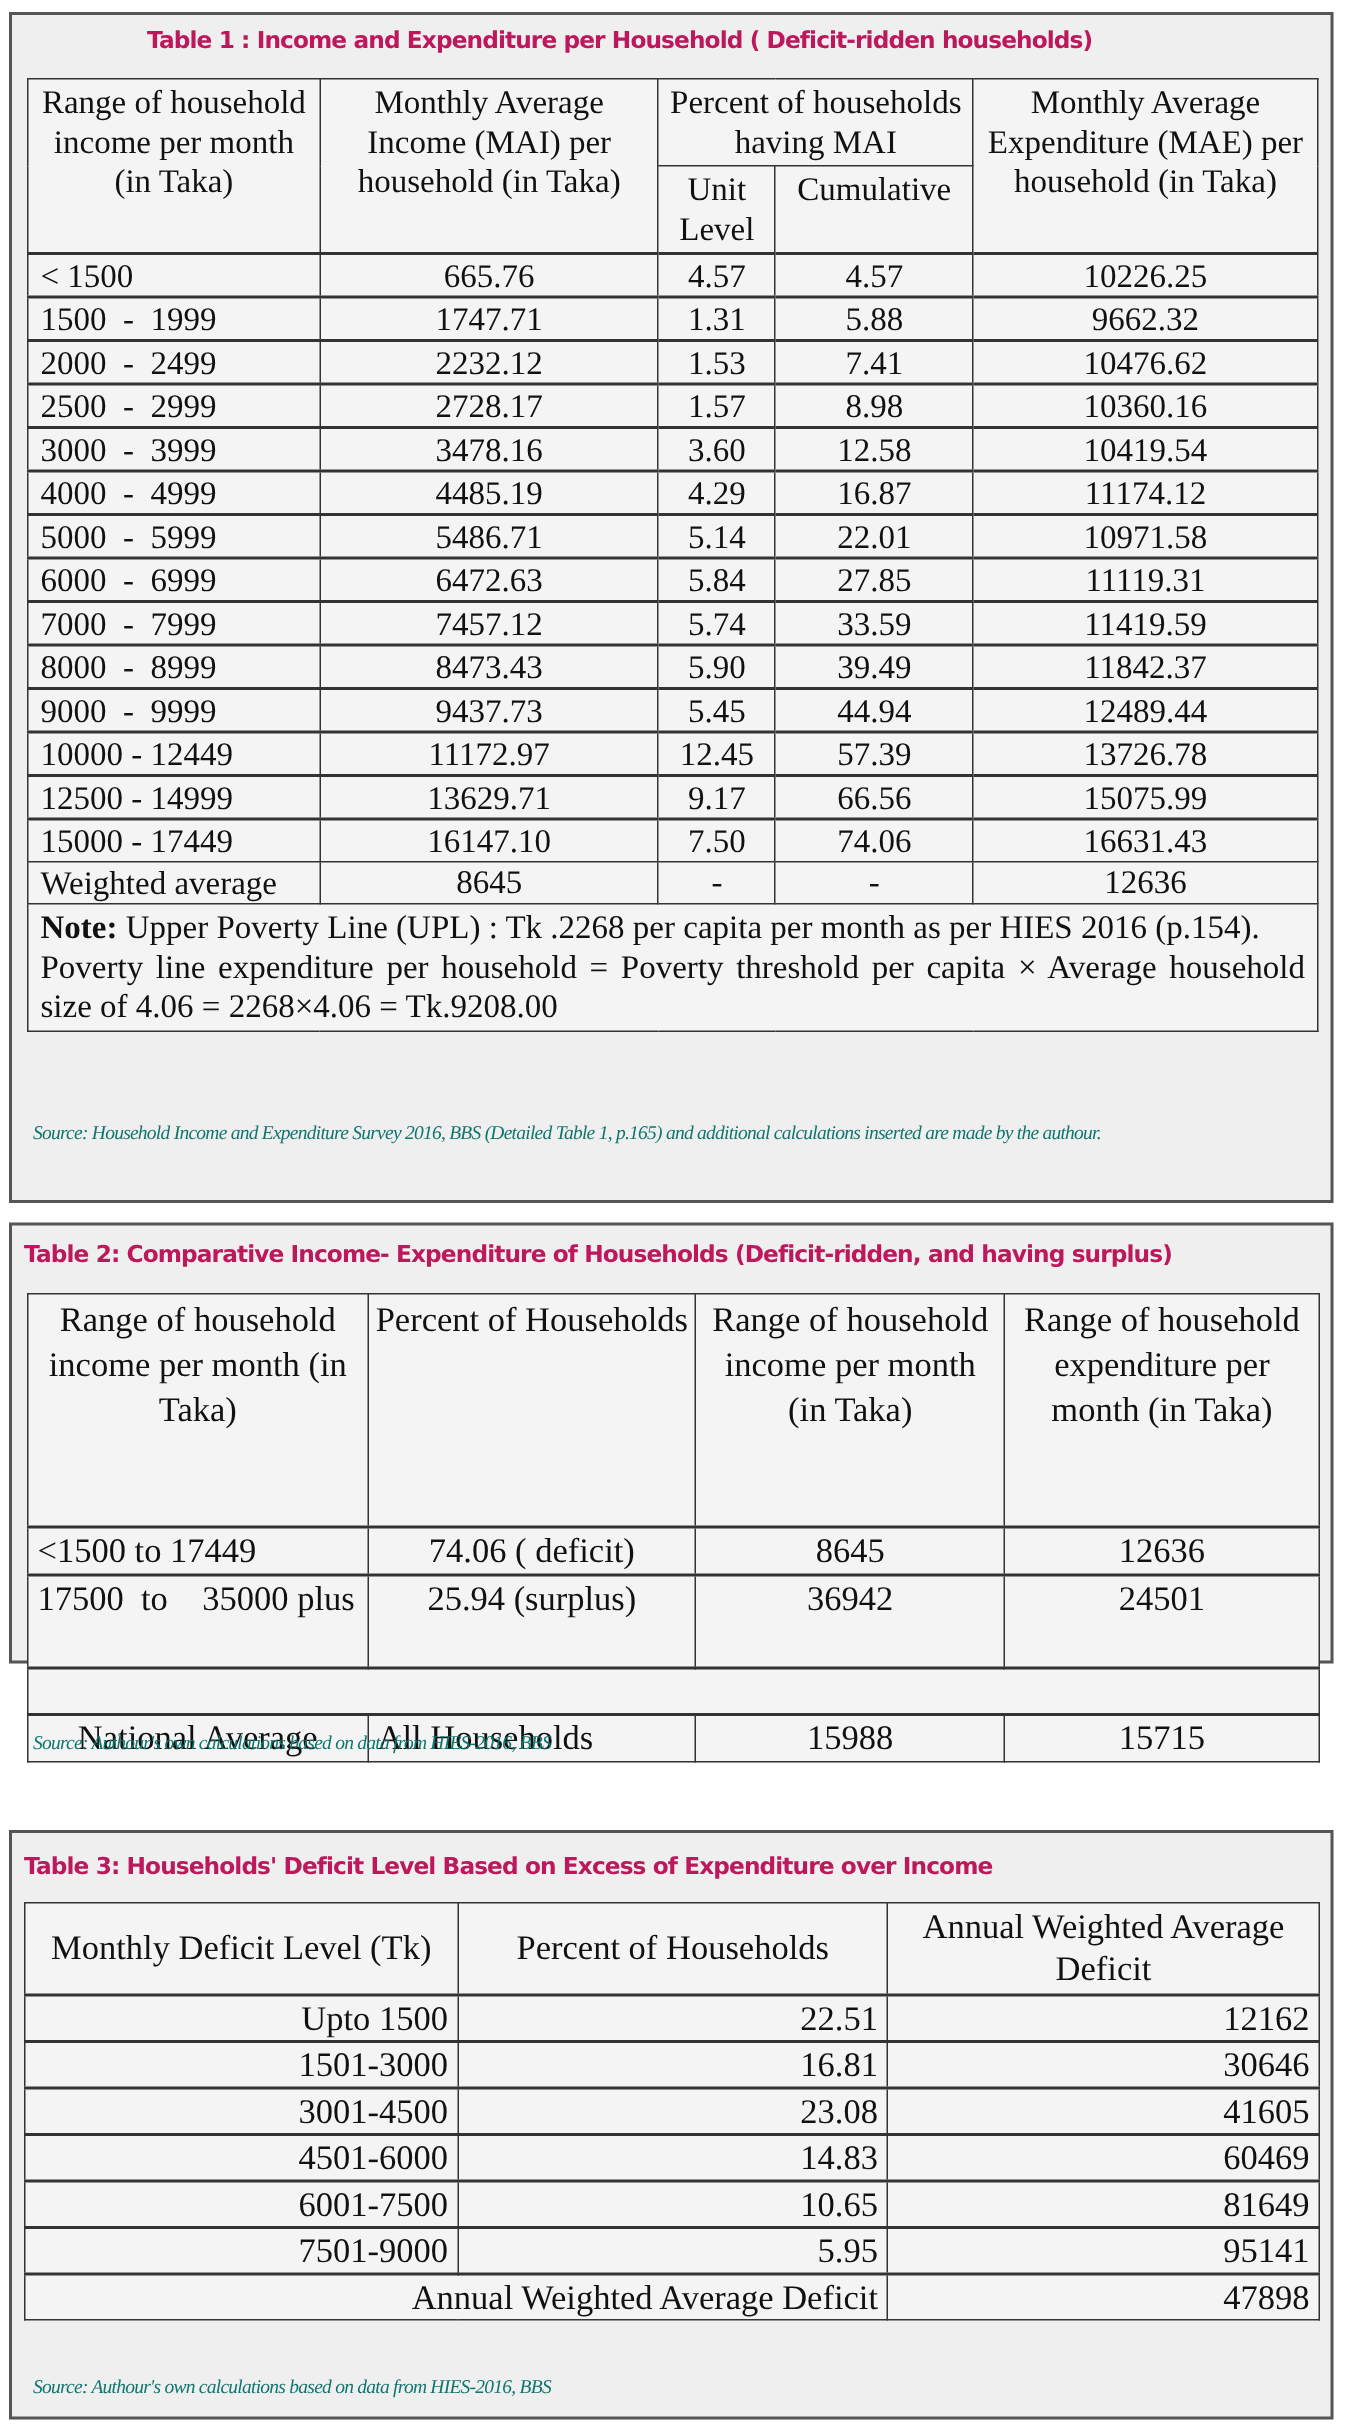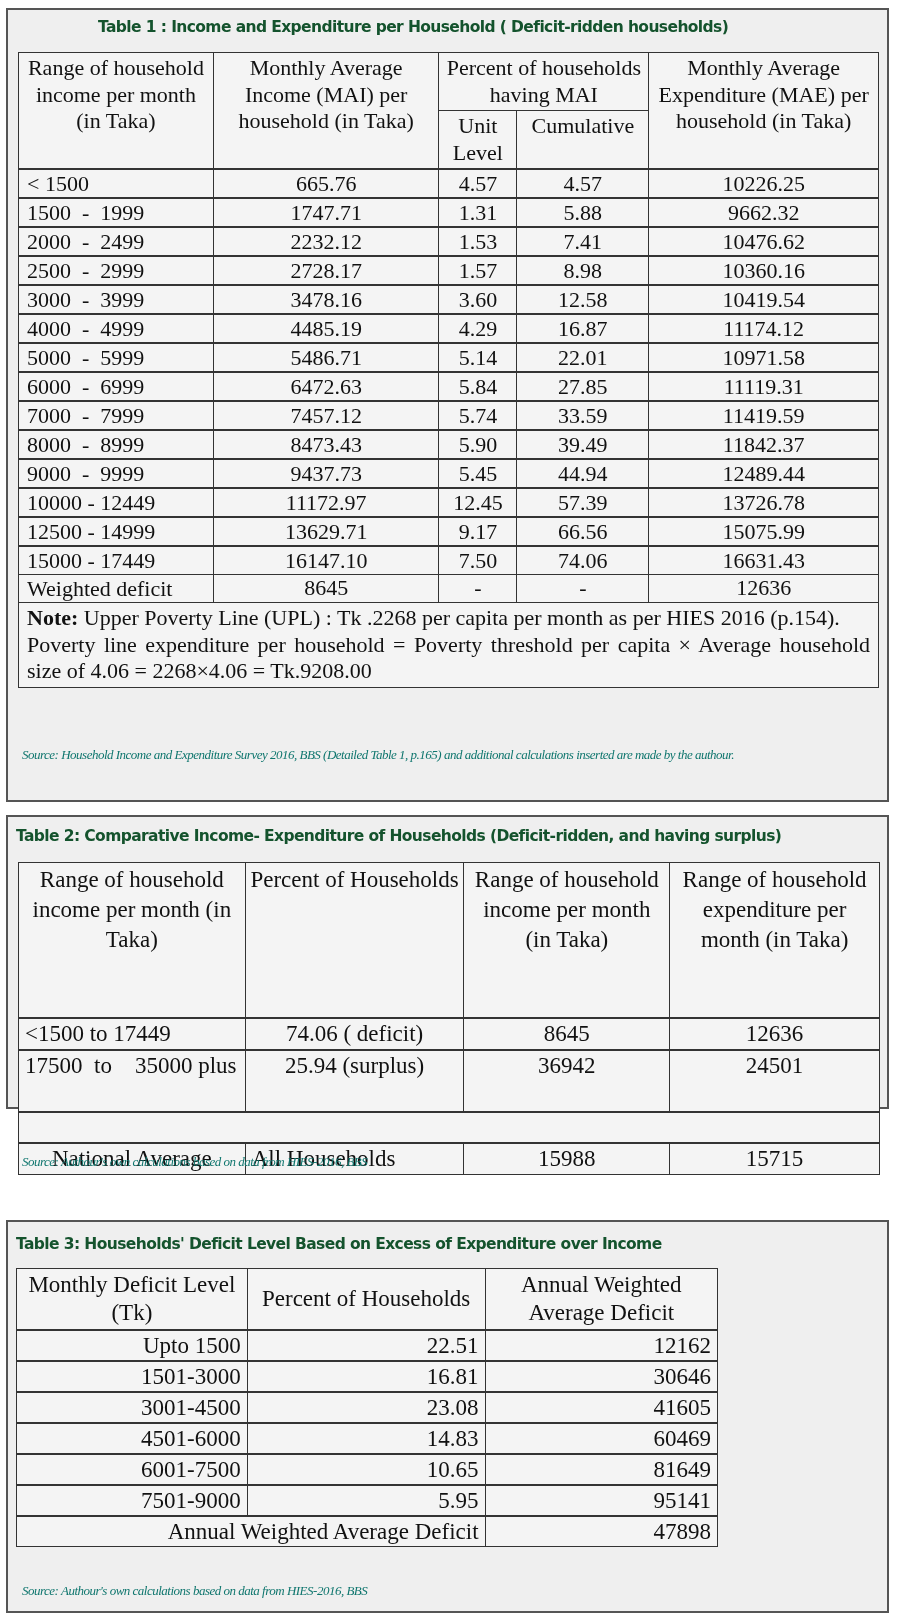--- a/index.html
+++ b/index.html
@@ -6,21 +6,21 @@
   body {
     width: 900px; height: 1621px; background: #ffffff; position: relative; overflow: hidden;
     font-family: "Liberation Serif", serif; color: #111;
   }
   .panel {
     position: absolute; left: 6px; width: 883px;
     background: #efefef; border: 2px solid #555; box-sizing: border-box;
   }
   .panel-title {
     font-family: "DejaVu Sans", sans-serif; font-weight: bold; font-size: 15.5px;
-    letter-spacing: -0.6px; color: #14532d; white-space: nowrap;
+    letter-spacing: -0.6px; color: #be185d; white-space: nowrap;
   }
   .source {
     font-family: Liberation Serif, serif; font-style: italic; font-size: 13px;
     letter-spacing: -0.5px; color: #0f766e; line-height: 24px;
   }
   table { border-collapse: collapse; position: absolute; background: #f4f4f4; }
   td, th { border: 1.5px solid #333; font-weight: normal; font-size: 22px; line-height: 26px; padding: 0 6px; }
   .tb td { border-top: 2.5px solid #333; }
   .c { text-align: center; }
   .l { text-align: left; }
@@ -39,21 +39,21 @@
   #p2 { top: 815px; height: 294px; }
   #p2 .panel-title { position: absolute; left: 8px; top: 10px; }
   #t2 { left: 10px; top: 45px; width: 862px; }
   #t2 th { font-size: 23px; line-height: 30px; vertical-align: top; text-align: center; padding: 2px 4px; }
   #t2 td { font-size: 23px; line-height: 30px; }
   #p2 .source { position: absolute; left: 14px; top: 333px; }
 
   
   #p3 { top: 1220px; height: 393px; }
   #p3 .panel-title { position: absolute; left: 8px; top: 13px; }
-  #t3 { left: 8px; top: 46px; width: 702px; }
+  #t3 { left: 8px; top: 46px; width: 864px; }
   #t3 th { font-size: 23px; line-height: 28px; text-align: center; padding: 2px 4px; }
   #t3 td { font-size: 23px; line-height: 28px; text-align: right; height: 29px; }
   #p3 .source { position: absolute; left: 14px; top: 357px; }
 </style>
 </head>
 <body>
 
 <div class="panel" id="p1">
   <div class="panel-title">Table 1 : Income and Expenditure per Household ( Deficit-ridden households)</div>
   <table id="t1">
@@ -171,21 +171,21 @@
         <tr>
           <td class="l" style="white-space:pre">15000 - 17449</td>
           <td class="c">16147.10</td>
           <td class="c">7.50</td>
           <td class="c">74.06</td>
           <td class="c">16631.43</td>
         </tr>
       </tbody>
     <tbody>
       <tr>
-        <td class="l top" style="line-height:27px">Weighted deficit</td>
+        <td class="l top" style="line-height:27px">Weighted average</td>
         <td class="c top">8645</td>
         <td class="c top">-</td>
         <td class="c top">-</td>
         <td class="c top">12636</td>
       </tr>
       <tr>
         <td colspan="5" class="note">
           <div><b>Note:</b><span> Upper Poverty Line   (UPL) :  Tk .2268  per capita per month  as per  HIES 2016 (p.154).</span></div>
           <div>Poverty line expenditure  per household = Poverty  threshold per capita × Average household  size of 4.06 = 2268×4.06 = Tk.9208.00</div>
         </td>

